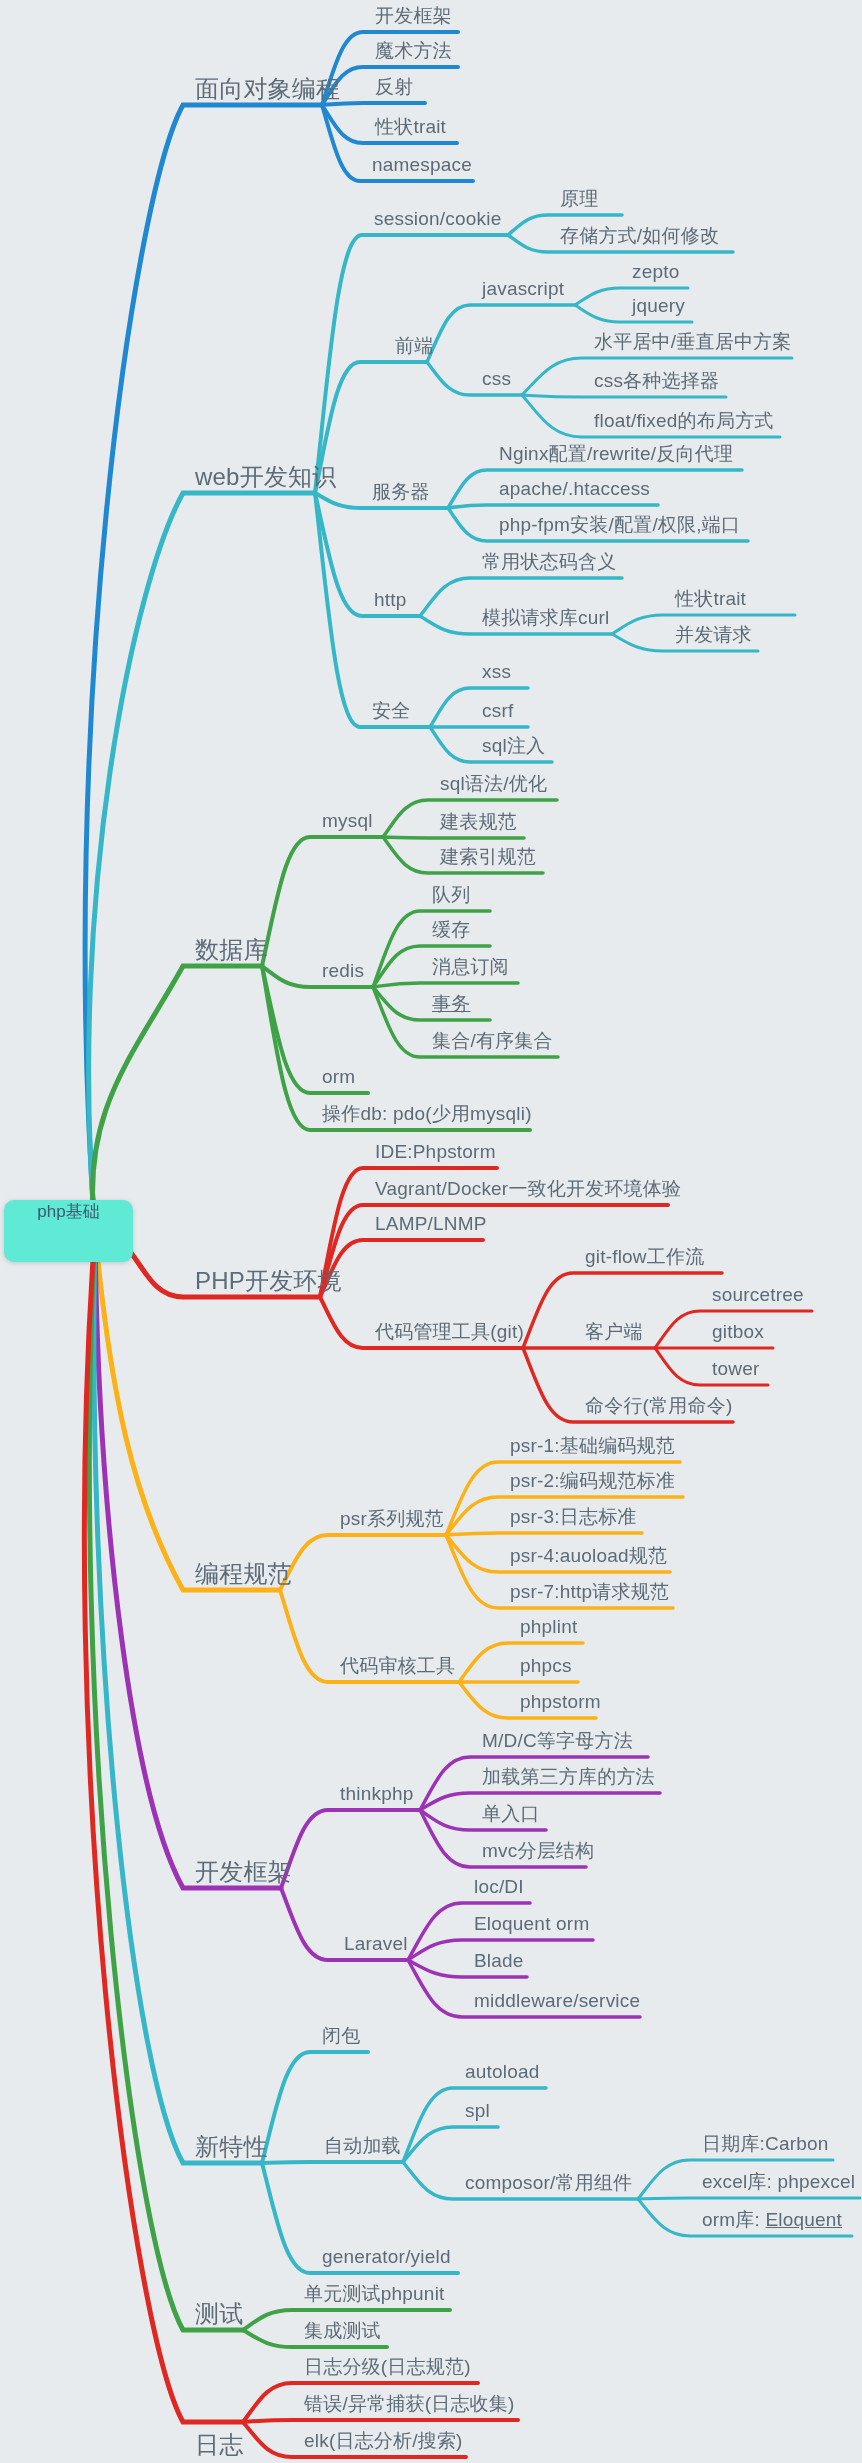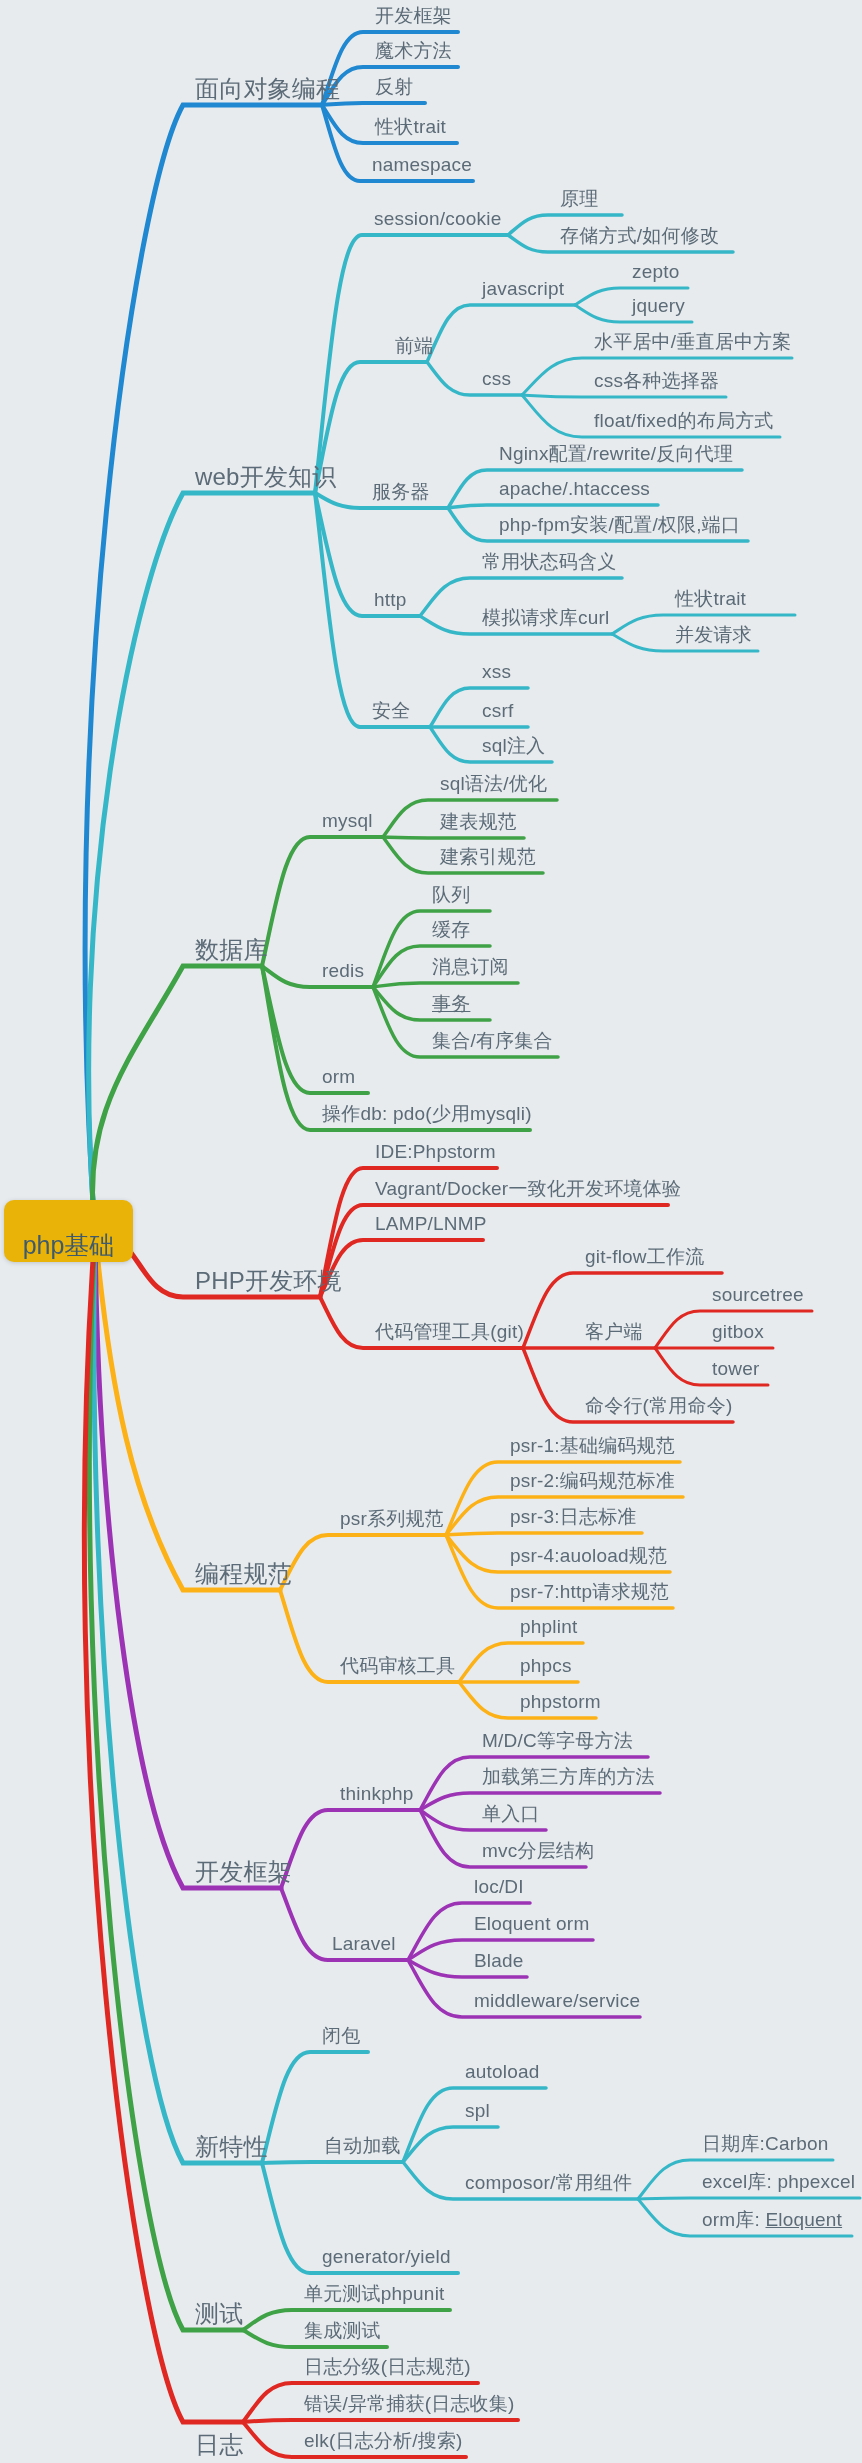--- a/index.html
+++ b/index.html
@@ -5,23 +5,23 @@
 <style>
   html,body{margin:0;padding:0;background:#e8ebee;}
   #canvas{position:relative;width:862px;height:2463px;background:#e8ebee;
           font-family:"Liberation Sans",sans-serif;overflow:hidden;}
   #links{position:absolute;left:0;top:0;z-index:1;}
   #labels{position:absolute;left:0;top:0;width:100%;height:100%;z-index:2;}
   .lbl{position:absolute;white-space:nowrap;font-size:19px;line-height:22px;
        letter-spacing:0.2px;cursor:default;}
   .lbl.d1{font-size:24px;}
   .lbl .u{text-decoration:underline;}
-  #root{position:absolute;z-index:3;background:#eab308;border-radius:10px;
-        display:flex;align-items:flex-end;justify-content:center;
-        font-size:25px;box-shadow:0 1px 4px rgba(60,80,95,0.25);cursor:pointer;}
+  #root{position:absolute;z-index:3;background:#5eead4;border-radius:10px;
+        display:flex;align-items:flex-start;justify-content:center;
+        font-size:17px;box-shadow:0 1px 4px rgba(60,80,95,0.25);cursor:pointer;}
 </style>
 </head>
 <body>
 
 <div id="canvas" style="width: 862px; height: 2463px; background: rgb(232, 235, 238);">
   <svg id="links" xmlns="http://www.w3.org/2000/svg" width="862" height="2463">
       <path d="M 95 1231 C 58 724.3, 133 195, 183 105 L 322 105" fill="none" stroke="#1f88d1" stroke-width="5" stroke-linecap="round"></path>
       <path d="M 322 105 C 334.3 68.5, 342.5 32, 363 32 L 458 32" fill="none" stroke="#1f88d1" stroke-width="4" stroke-linecap="round"></path>
       <path d="M 322 105 C 334.3 86, 342.5 67, 363 67 L 458 67" fill="none" stroke="#1f88d1" stroke-width="4" stroke-linecap="round"></path>
       <path d="M 322 105 C 334.3 104, 342.5 103, 363 103 L 425 103" fill="none" stroke="#1f88d1" stroke-width="4" stroke-linecap="round"></path>
@@ -182,21 +182,21 @@
       <div class="lbl" style="left: 340px; top: 1655px;"><span>代码审核工具</span></div>
       <div class="lbl" style="left: 520px; top: 1616px;"><span>phplint</span></div>
       <div class="lbl" style="left: 520px; top: 1655px;"><span>phpcs</span></div>
       <div class="lbl" style="left: 520px; top: 1691px;"><span>phpstorm</span></div>
       <div class="lbl d1" style="left: 195px; top: 1861px;"><span>开发框架</span></div>
       <div class="lbl" style="left: 340px; top: 1783px;"><span>thinkphp</span></div>
       <div class="lbl" style="left: 482px; top: 1730px;"><span>M/D/C等字母方法</span></div>
       <div class="lbl" style="left: 482px; top: 1766px;"><span>加载第三方库的方法</span></div>
       <div class="lbl" style="left: 482px; top: 1803px;"><span>单入口</span></div>
       <div class="lbl" style="left: 482px; top: 1840px;"><span>mvc分层结构</span></div>
-      <div class="lbl" style="left: 332px; top: 1933px;"><span>Laravel</span></div>
+      <div class="lbl" style="left: 344px; top: 1933px;"><span>Laravel</span></div>
       <div class="lbl" style="left: 474px; top: 1876px;"><span>loc/DI</span></div>
       <div class="lbl" style="left: 474px; top: 1913px;"><span>Eloquent orm</span></div>
       <div class="lbl" style="left: 474px; top: 1950px;"><span>Blade</span></div>
       <div class="lbl" style="left: 474px; top: 1990px;"><span>middleware/service</span></div>
       <div class="lbl d1" style="left: 195px; top: 2136px;"><span>新特性</span></div>
       <div class="lbl" style="left: 322px; top: 2025px;"><span>闭包</span></div>
       <div class="lbl" style="left: 324px; top: 2135px;"><span>自动加载</span></div>
       <div class="lbl" style="left: 465px; top: 2061px;"><span>autoload</span></div>
       <div class="lbl" style="left: 465px; top: 2100px;"><span>spl</span></div>
       <div class="lbl" style="left: 465px; top: 2172px;"><span>composor/常用组件</span></div>

